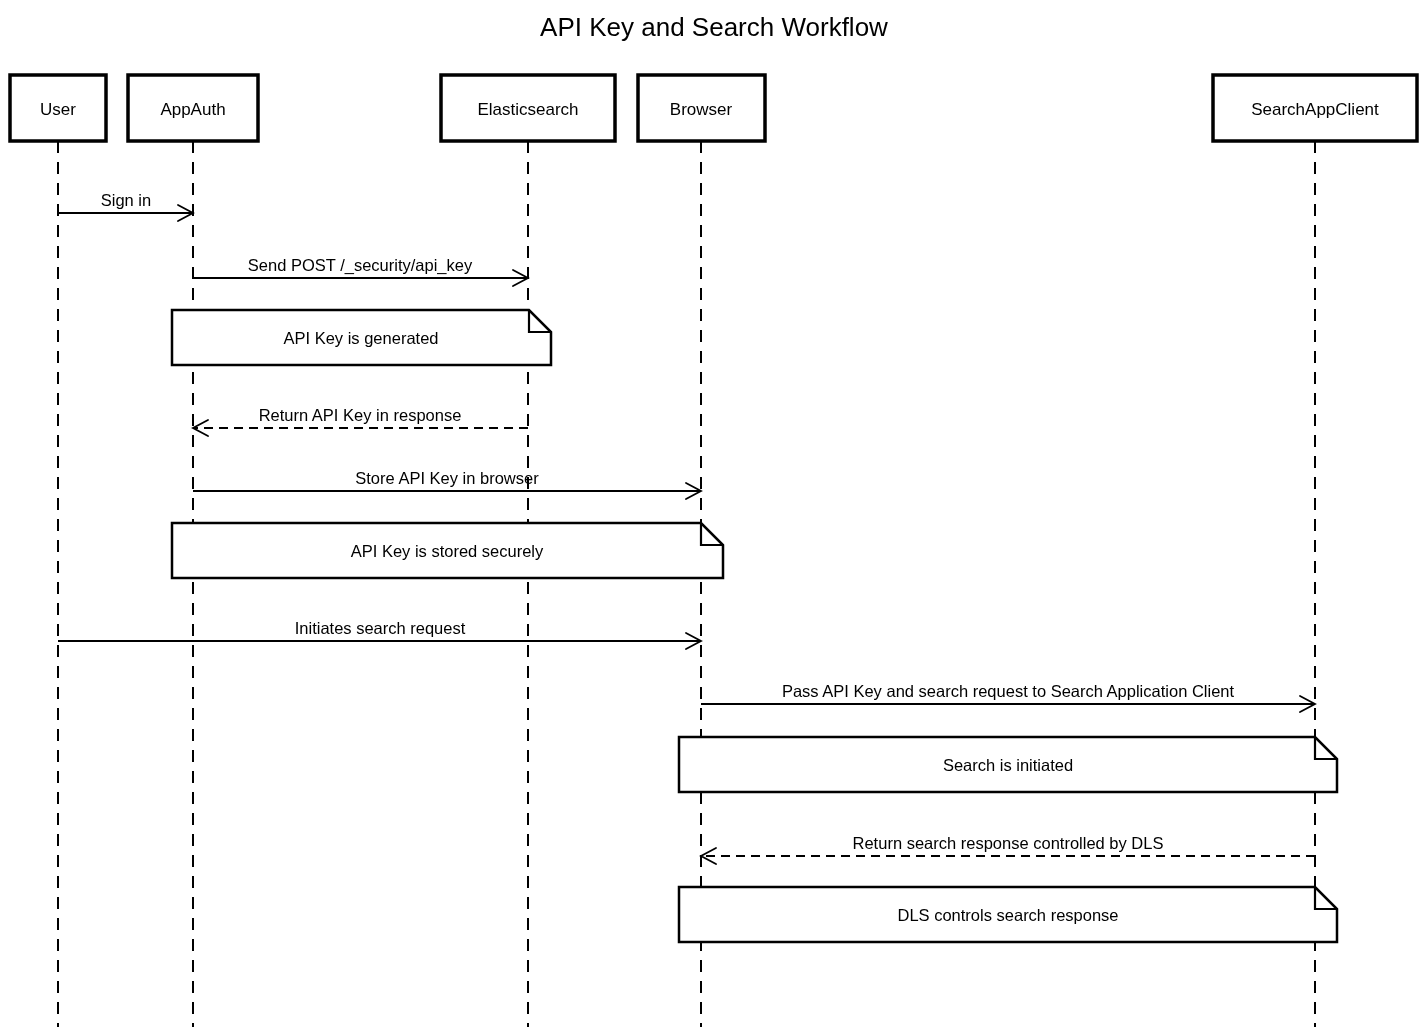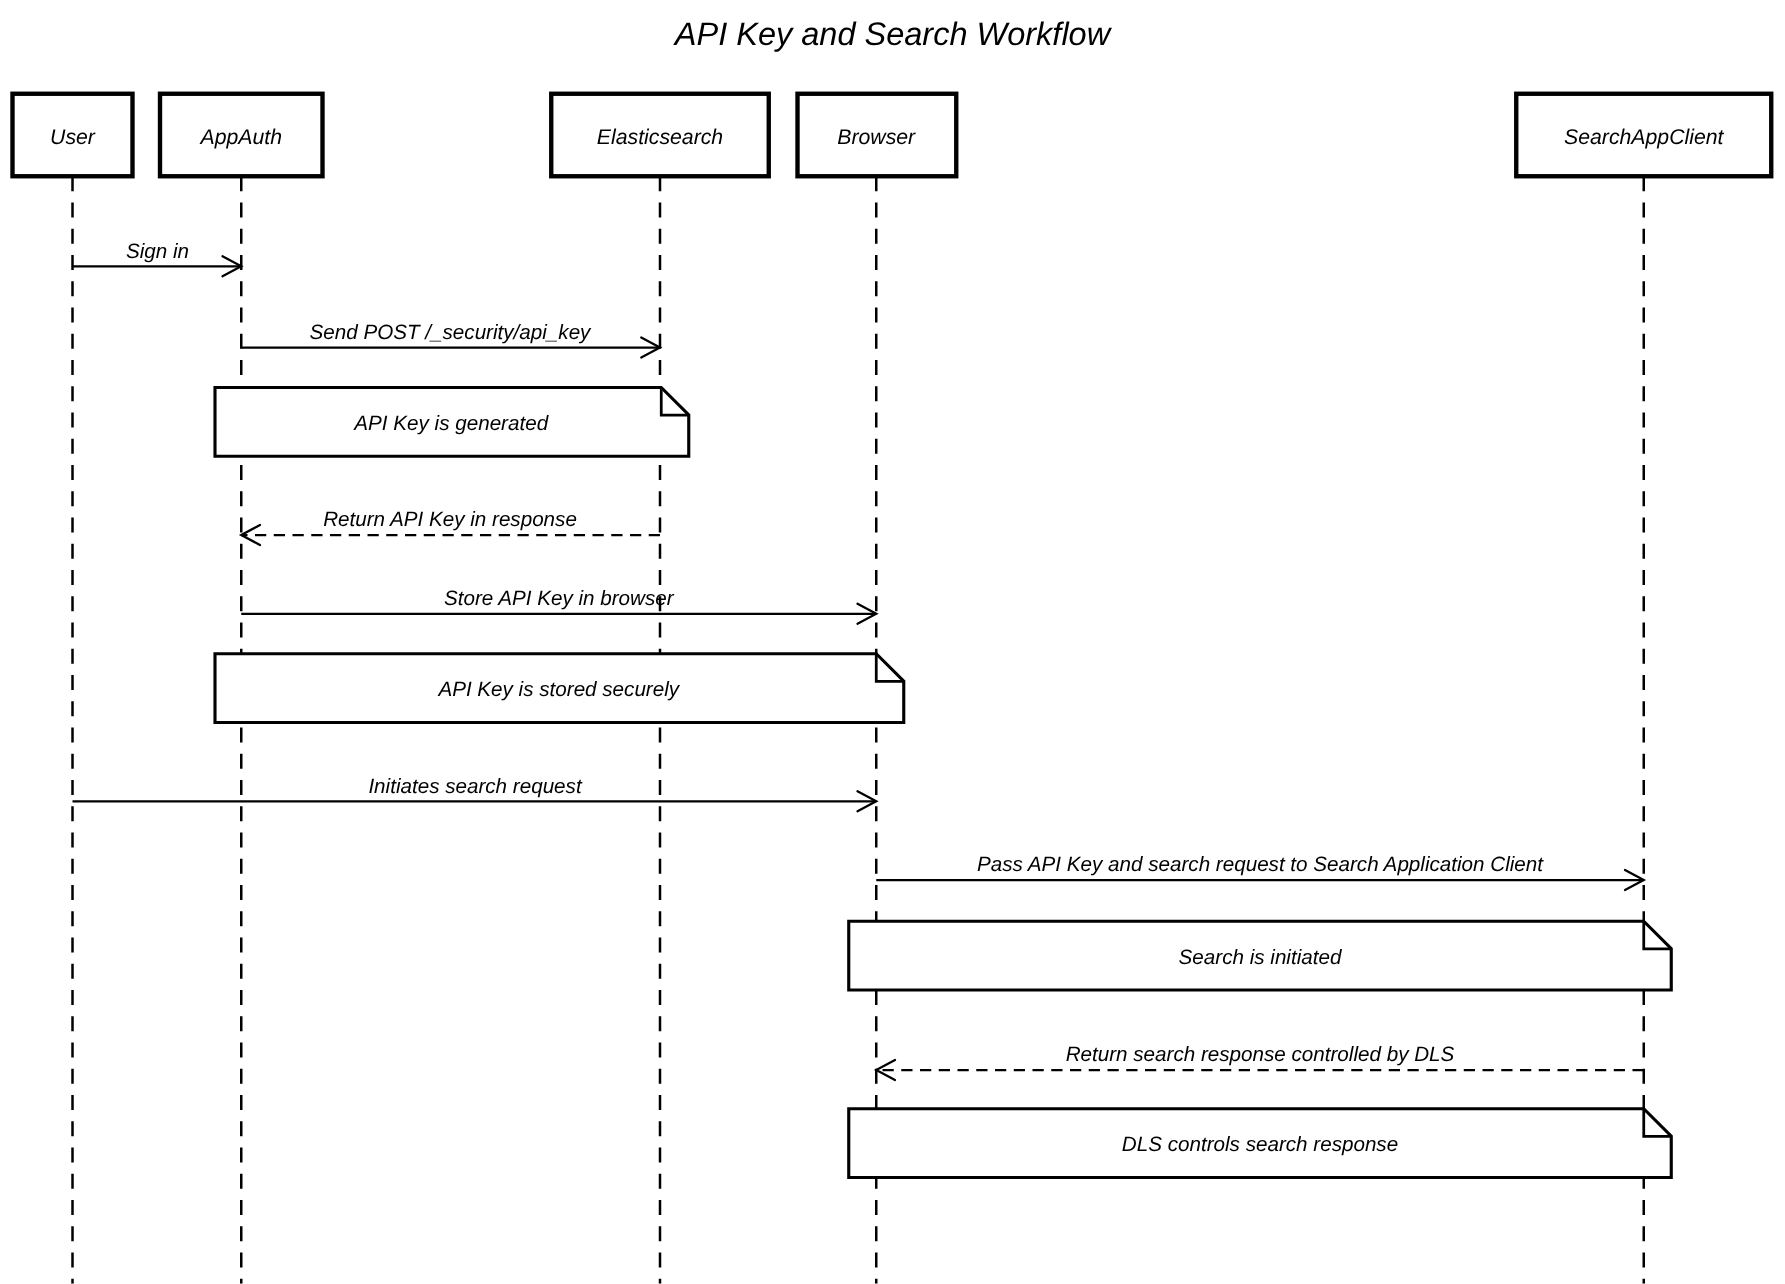--- a/index.html
+++ b/index.html
@@ -8,21 +8,20 @@
     background: var(--paper, #ffffff);
     width: 1428px;
     height: 1027px;
     overflow: hidden;
   }
   .diagram-wrap {
     position: relative;
     width: 1428px;
     height: 1027px;
     font-family: "Liberation Sans", sans-serif;
-    font-style: italic;
   }
   svg text {
     font-family: "Liberation Sans", sans-serif;
     fill: var(--ink, #000000);
   }
   .title-text {
     font-size: 26px;
     text-anchor: middle;
   }
   .participant-box {

